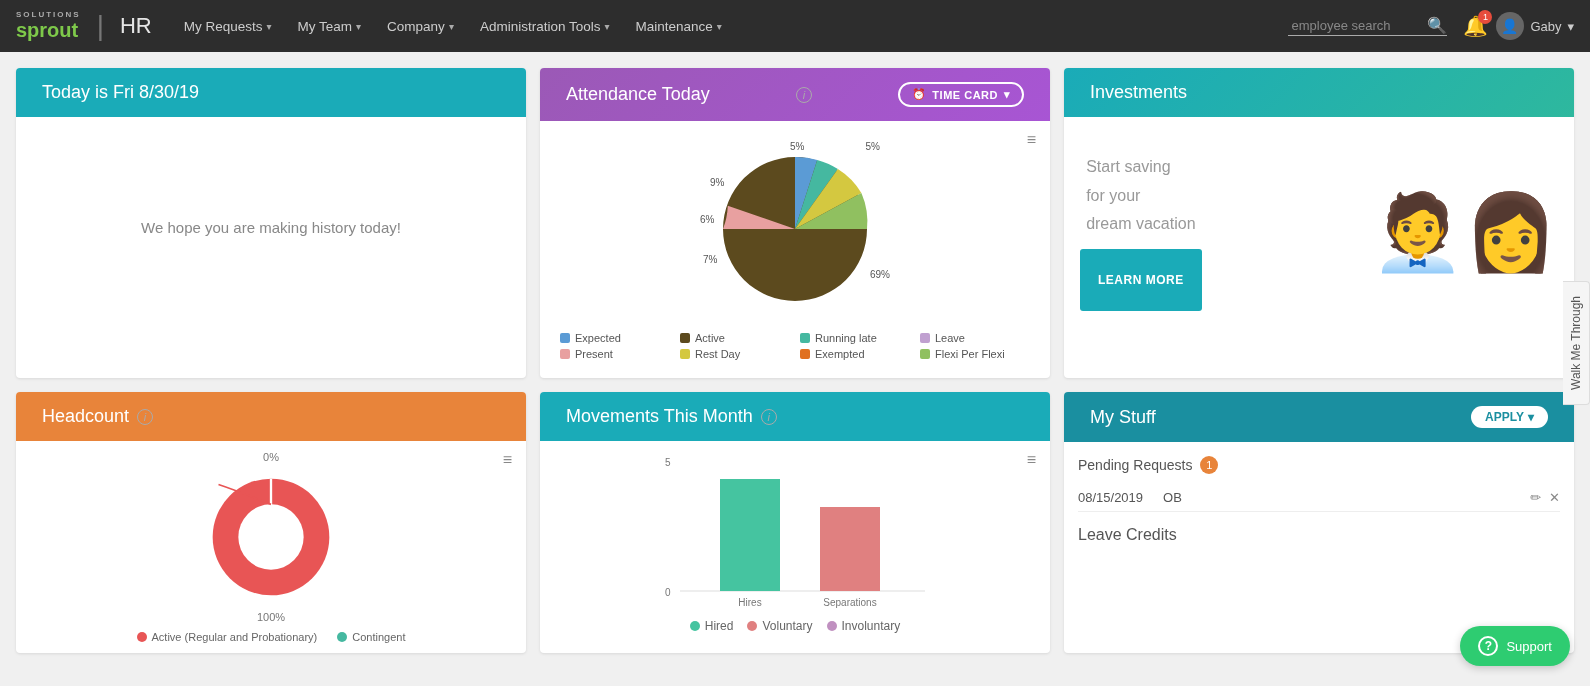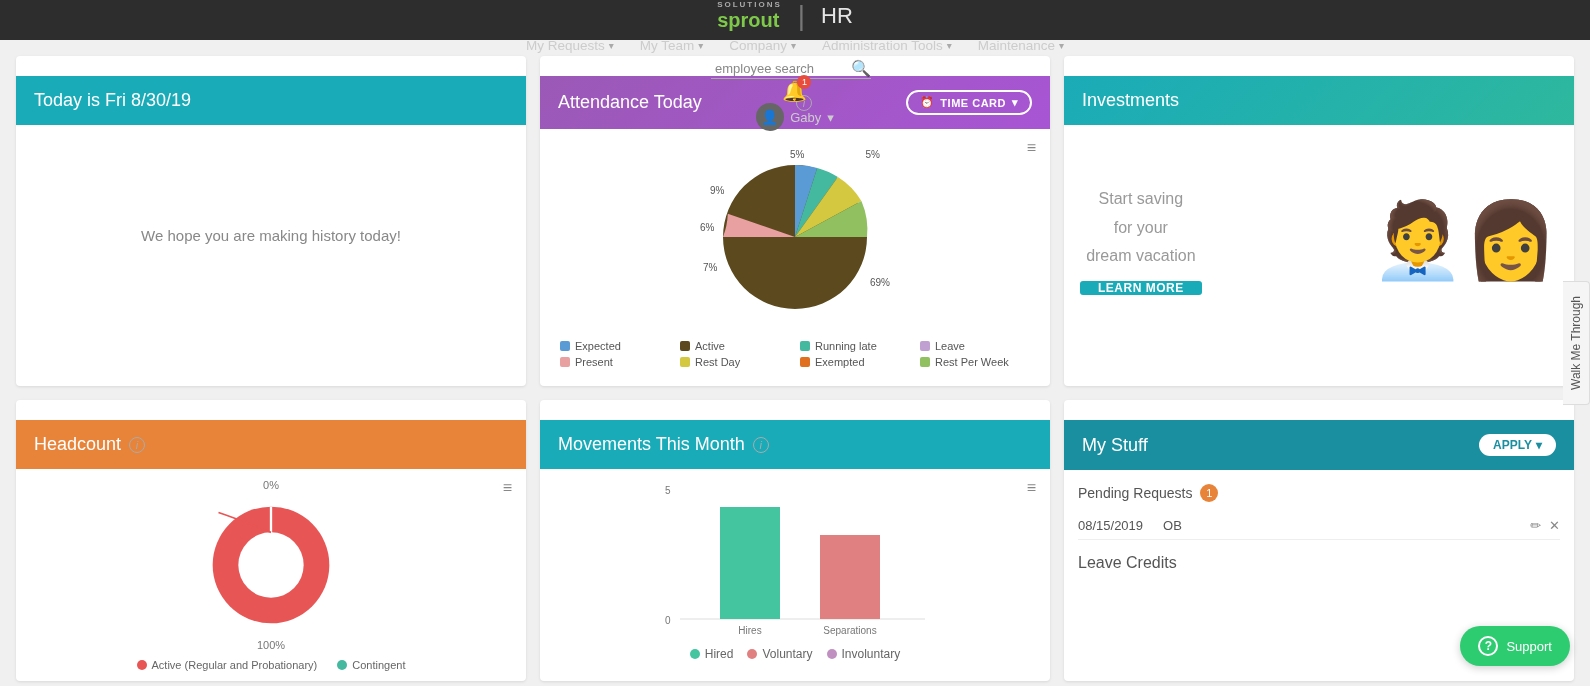--- a/index.html
+++ b/index.html
@@ -1,28 +1,27 @@
 <!DOCTYPE html>
 <html><head>
   <meta charset="utf-8">
   <style>
     * { margin: 0; padding: 0; box-sizing: border-box; }
     body { font-family: 'Segoe UI', Arial, sans-serif; background: #f0f0f0; overflow-x: hidden; }
 
     
     .navbar {
       background: #2d2d2d;
-      height: 40px;
+      height: 52px;
       display: flex;
       align-items: center;
       padding: 0 16px;
       gap: 0;
       position: relative;
       z-index: 100;
-      flex-direction: column;
     }
     .logo-area {
       display: flex;
       align-items: center;
       gap: 8px;
       margin-right: 20px;
     }
     .logo-text {
       color: #7ec94a;
       font-size: 22px;
@@ -127,28 +126,27 @@
     }
 
     
     .card {
       background: #fff;
       border-radius: 4px;
       overflow: hidden;
       box-shadow: 0 1px 3px rgba(0,0,0,0.1);
     }
     .card-header {
-      padding: 14px 18px;
+      padding: 14px 26px;
       color: #fff;
       font-size: 18px;
       font-weight: 400;
       display: flex;
       align-items: center;
       gap: 8px;
-      margin-top: 20px;
     }
     .card-body {
       padding: 16px;
     }
 
     
     .today-header { background: #1aabb8; }
     .today-body {
       display: flex;
       align-items: center;
@@ -216,27 +214,26 @@
       display: flex;
       align-items: center;
       justify-content: space-between;
       padding: 20px 16px;
       min-height: 230px;
     }
     .investments-text {
       font-size: 16px;
       color: #999;
       line-height: 1.8;
-      text-align: center;
     }
     .learn-more-btn {
       background: #1aabb8;
       color: #fff;
       border: none;
-      padding: 0 18px;
+      padding: 24px 18px;
       border-radius: 3px;
       font-size: 12px;
       cursor: pointer;
       font-weight: 600;
       letter-spacing: 0.5px;
       margin-top: 10px;
       display: block;
     }
     .illustration {
       display: flex;
@@ -554,21 +551,21 @@
         <div class="legend-item">
           <div class="legend-dot" style="background:#d4c840;"></div>
           <span>Rest Day</span>
         </div>
         <div class="legend-item">
           <div class="legend-dot" style="background:#e07020;"></div>
           <span>Exempted</span>
         </div>
         <div class="legend-item">
           <div class="legend-dot" style="background:#90c060;"></div>
-          <span>Rest Per Week</span>
+          <span>Flexi Per Flexi</span>
         </div>
       </div>
     </div>
   </div>
 
   <div class="card">
     <div class="card-header" style="background: linear-gradient(135deg, #1aabb8, #2eb89e);">
       <span>Investments</span>
     </div>
     <div class="investments-body">

